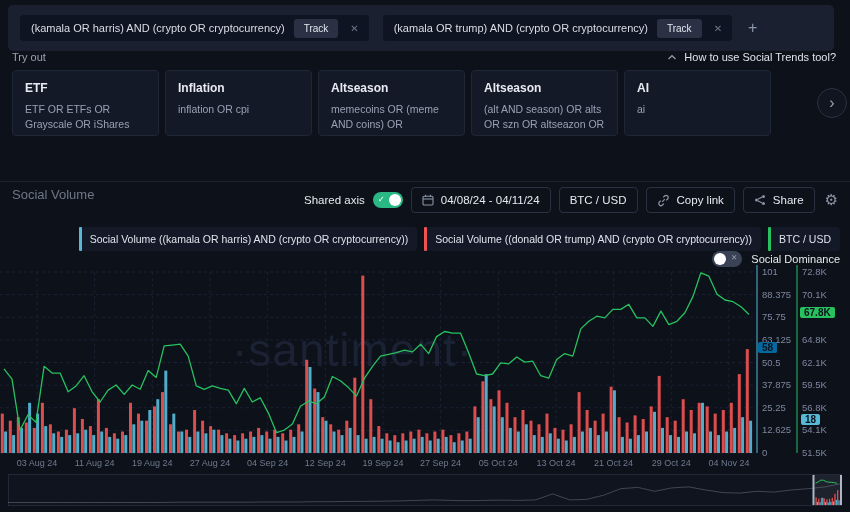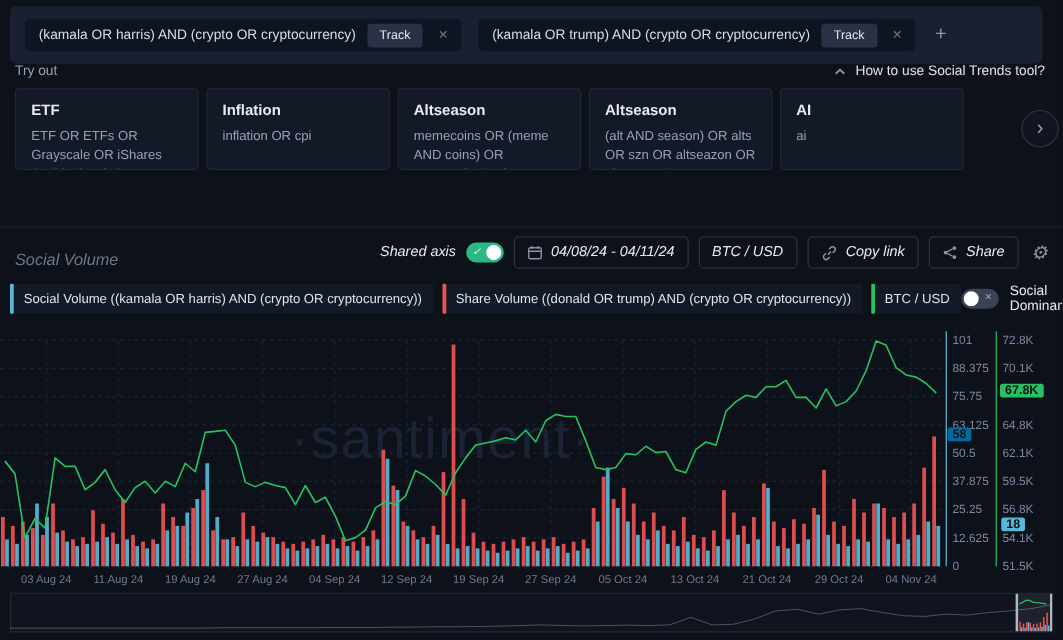--- a/index.html
+++ b/index.html
@@ -24,39 +24,39 @@
   .card{flex:0 0 147px;box-sizing:border-box;background:#141927;border:1px solid #1f2636;border-radius:4px;
         padding:10px 12px;height:66px;cursor:pointer;overflow:hidden;}
   .card-title{font-size:12px;font-weight:700;color:#e7eaf0;margin-bottom:7px;}
   .card-query{font-size:10.5px;line-height:1.45;color:#98a1b3;}
   .cards-next{position:absolute;right:3px;top:88px;width:28px;height:28px;border:1px solid #2a3142;border-radius:50%;
               display:flex;align-items:center;justify-content:center;color:#98a1b3;background:rgba(20,25,39,.55);
               font-size:16px;cursor:pointer;}
   .divider{position:absolute;top:181px;left:0;width:850px;height:1px;background:#1c2232;}
 
   
-  .chart-head{position:absolute;top:187px;left:12px;right:10px;height:28px;display:flex;align-items:flex-end;justify-content:space-between;font-style:italic;}
+  .chart-head{position:absolute;top:187px;left:12px;right:10px;height:28px;display:flex;align-items:flex-start;justify-content:space-between;}
   .chart-title{font-size:13px;color:#6e7889;}
   .controls{display:flex;align-items:center;gap:8px;}
   .shared-axis-label{font-size:11.5px;color:#e7eaf0;}
   .toggle{width:30px;height:16px;border-radius:8px;position:relative;cursor:pointer;flex:0 0 auto;}
   .toggle .knob{position:absolute;top:2px;width:12px;height:12px;border-radius:50%;background:#fff;}
   .toggle-on{background:#2ab885;}
   .toggle-on .knob{right:2px;}
   .toggle-on .mark{position:absolute;left:5px;top:2px;font-size:8.5px;color:#eafff4;}
   .toggle-off{background:#3a4256;}
   .toggle-off .knob{left:2px;}
   .toggle-off .mark{position:absolute;right:5px;top:2px;font-size:7.5px;color:#9aa3b5;}
   .ctrl-btn{display:flex;align-items:center;gap:7px;border:1px solid #2a3142;border-radius:4px;height:26px;
             padding:0 10px;font-size:11.5px;color:#e7eaf0;cursor:pointer;white-space:nowrap;box-sizing:border-box;}
   .ctrl-icon{display:flex;align-items:center;color:#8b94a7;}
   .gear{color:#8b94a7;font-size:15px;padding:0 2px;cursor:pointer;}
 
   
-  .legend-row{position:absolute;top:227px;left:8px;right:10px;display:flex;align-items:flex-end;}
+  .legend-row{position:absolute;top:227px;left:8px;right:10px;display:flex;align-items:flex-end;flex-direction:column;}
   .legend-chips{display:flex;gap:7px;}
   .legend-chip{display:flex;align-items:center;background:#141927;border-radius:3px;height:24px;padding-right:9px;cursor:pointer;}
   .legend-bar{width:3px;height:24px;border-radius:1px;margin-right:8px;flex:0 0 auto;}
   .legend-label{font-size:10.5px;color:#dfe3ec;white-space:nowrap;}
   .sd-wrap{margin-left:auto;display:flex;align-items:center;gap:9px;font-size:11px;color:#e7eaf0;}
 
   
   .watermark{position:absolute;top:323px;left:232px;font-size:46px;color:#1b2233;letter-spacing:1px;user-select:none;}
   #main-chart{position:absolute;left:0;top:255px;}
   #nav-chart{position:absolute;left:8px;top:474px;}
@@ -175,21 +175,21 @@
   </div>
 
   <div class="legend-row">
     <div class="legend-chips">
         <div class="legend-chip">
           <span class="legend-bar" style="background: rgb(87, 184, 216);"></span>
           <span class="legend-label">Social Volume ((kamala OR harris) AND (crypto OR cryptocurrency))</span>
         </div>
         <div class="legend-chip">
           <span class="legend-bar" style="background: rgb(238, 83, 82);"></span>
-          <span class="legend-label">Share Volume ((donald OR trump) AND (crypto OR cryptocurrency))</span>
+          <span class="legend-label">Social Volume ((donald OR trump) AND (crypto OR cryptocurrency))</span>
         </div>
         <div class="legend-chip">
           <span class="legend-bar" style="background: rgb(39, 193, 96);"></span>
           <span class="legend-label">BTC / USD</span>
         </div>
       </div>
     <span class="sd-wrap">
       <span class="toggle toggle-off">
         <span class="mark">✕</span>
         <span class="knob"></span>

